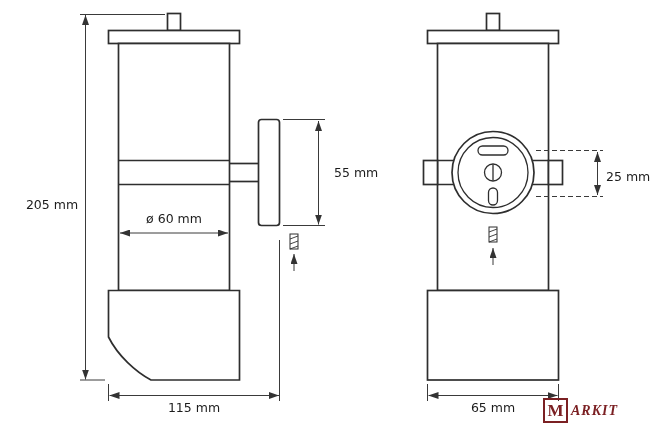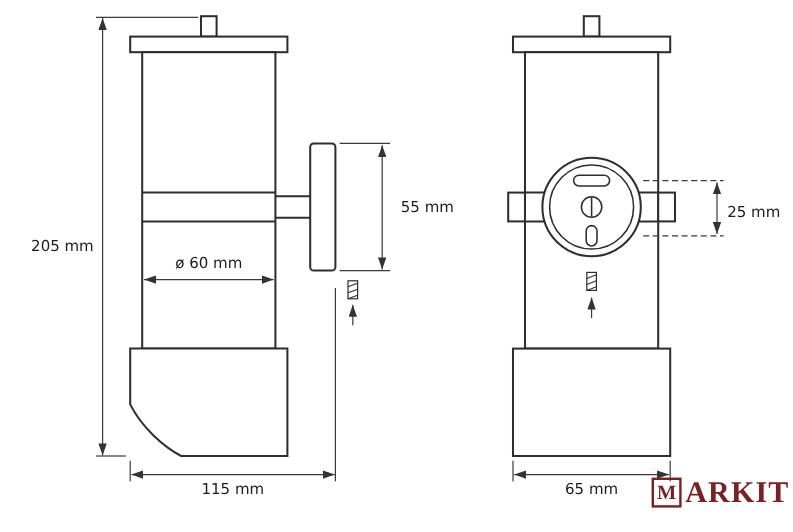--- a/index.html
+++ b/index.html
@@ -13,21 +13,21 @@
   
   .d  {fill:none;stroke:#3a3a3a;stroke-width:1;}
   .dd {fill:none;stroke:#3a3a3a;stroke-width:1;stroke-dasharray:5 3;}
   .h  {stroke:#2e2e2e;stroke-width:0.9;}
   .t  {font:12.5px "DejaVu Sans",sans-serif;fill:#1c1c1c;}
   
   .logo{position:absolute;left:543px;top:398px;display:flex;align-items:center;gap:3px;
         color:#7b2023;font-family:"Liberation Serif",serif;font-weight:bold;}
   .logo-box{width:21px;height:21px;border:2.5px solid #7b2023;display:flex;
             align-items:center;justify-content:center;font-size:17px;line-height:1;}
-  .logo-text{font-size:25px;letter-spacing:1px;line-height:1;}
+  .logo-text{font-size:14px;letter-spacing:1px;line-height:1;font-style:italic;}
 </style>
 </head>
 <body>
 
 <div class="canvas">
   <svg width="661" height="443" viewBox="0 0 661 443">
     <defs>
       <marker id="arrow" markerWidth="10" markerHeight="7" refX="10" refY="3.5" orient="auto-start-reverse" markerUnits="userSpaceOnUse">
         <path d="M0 0 L10 3.5 L0 7 Z" fill="#333"></path>
       </marker>

